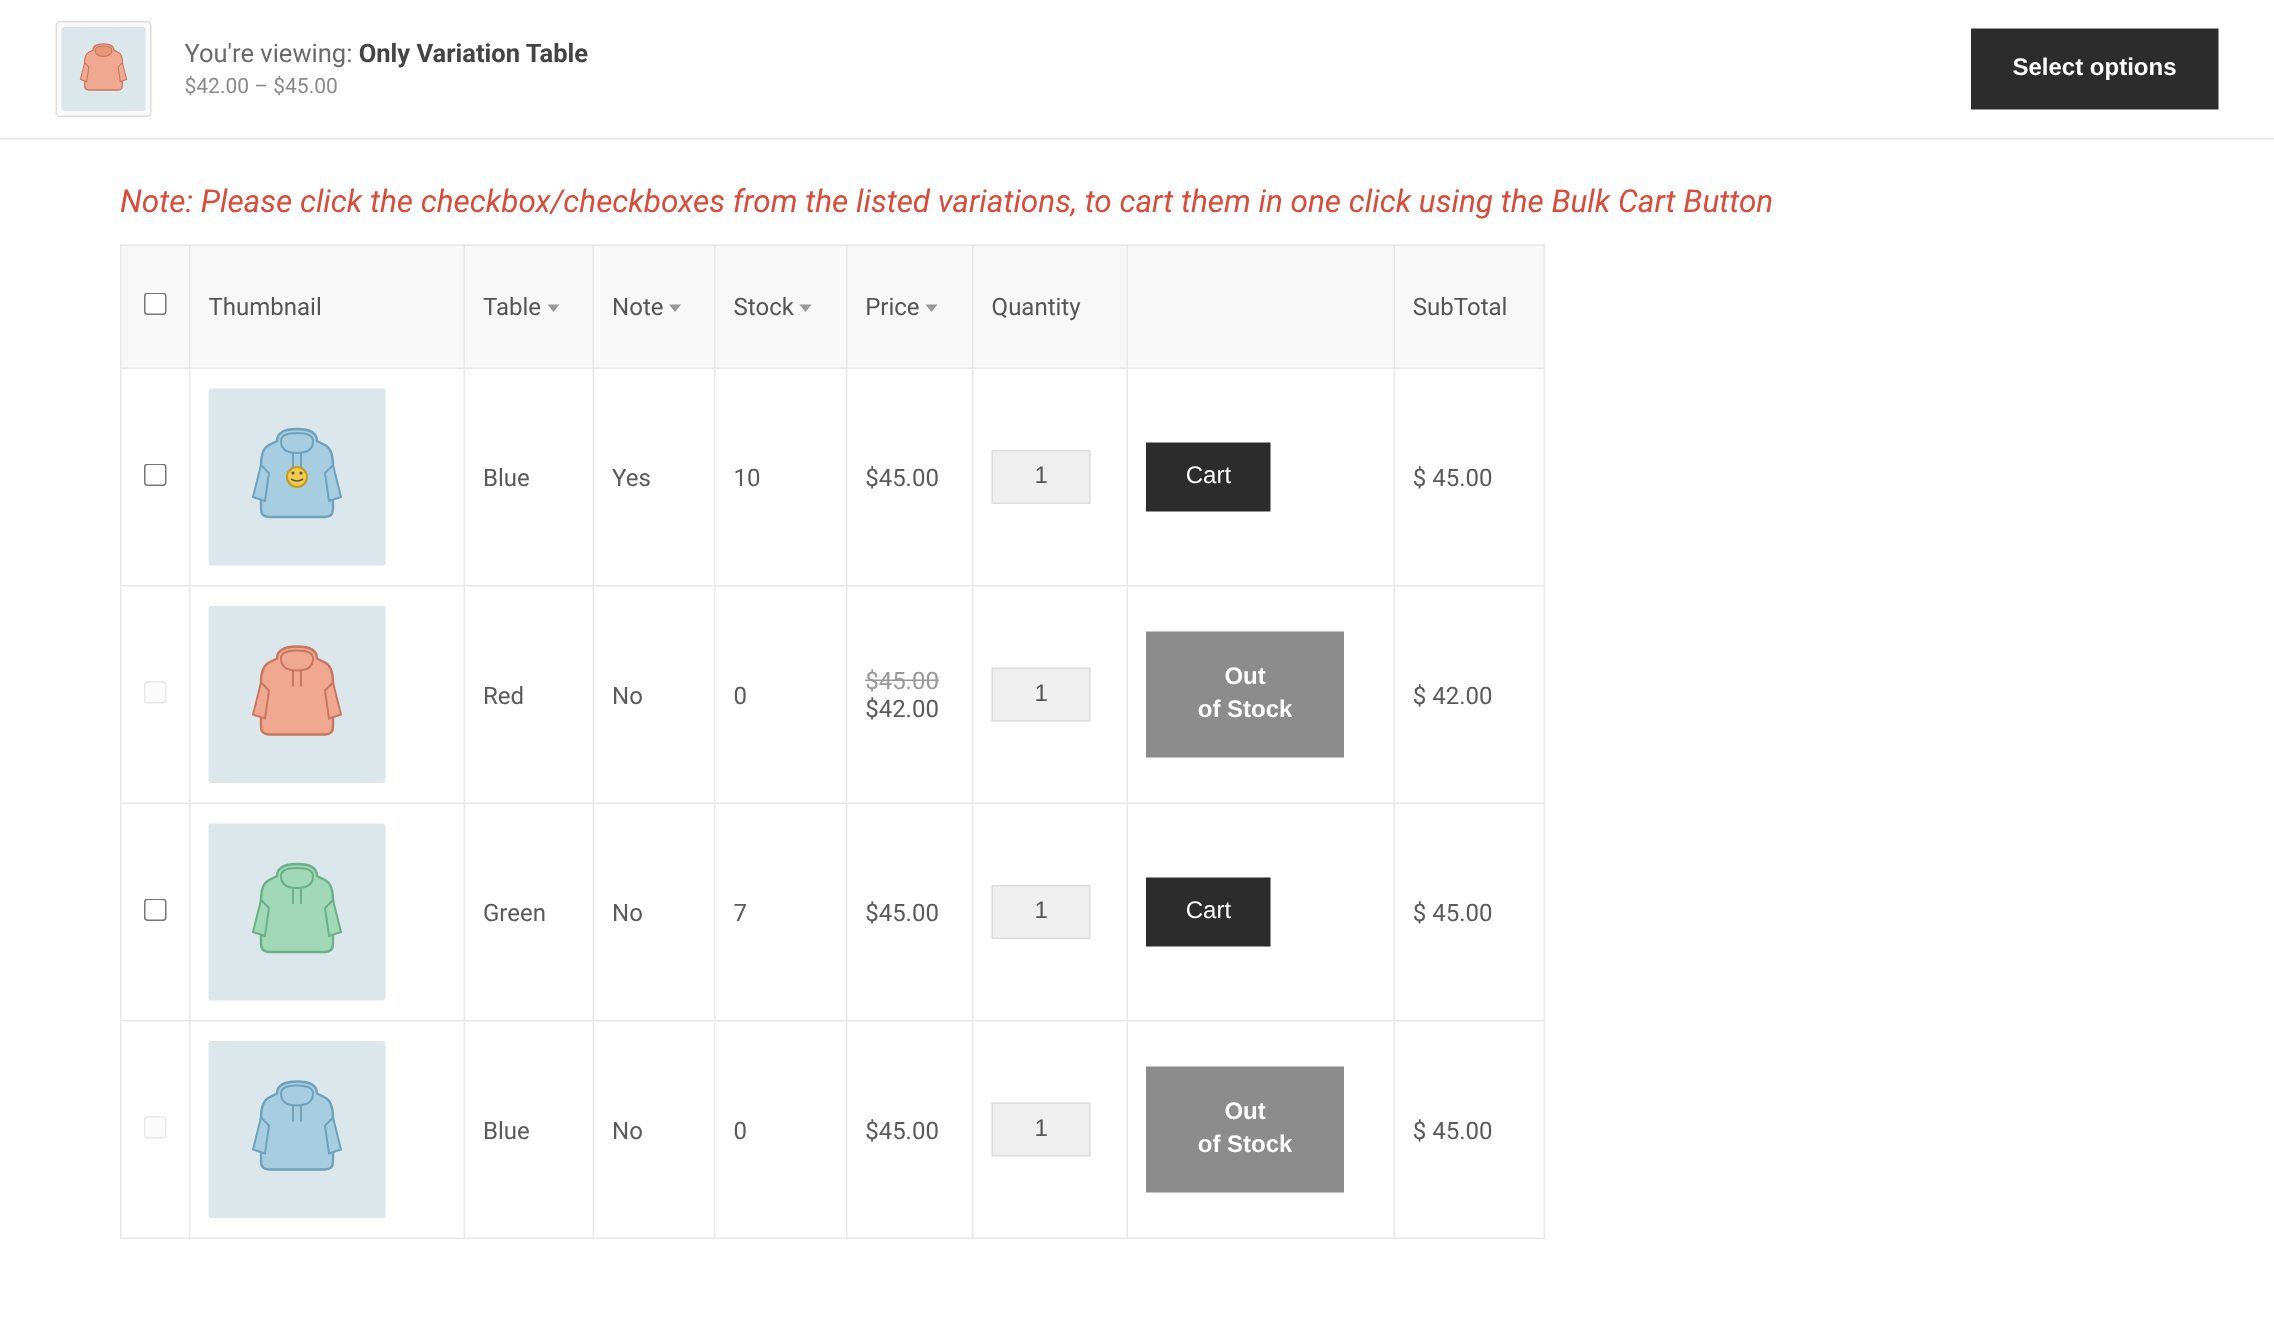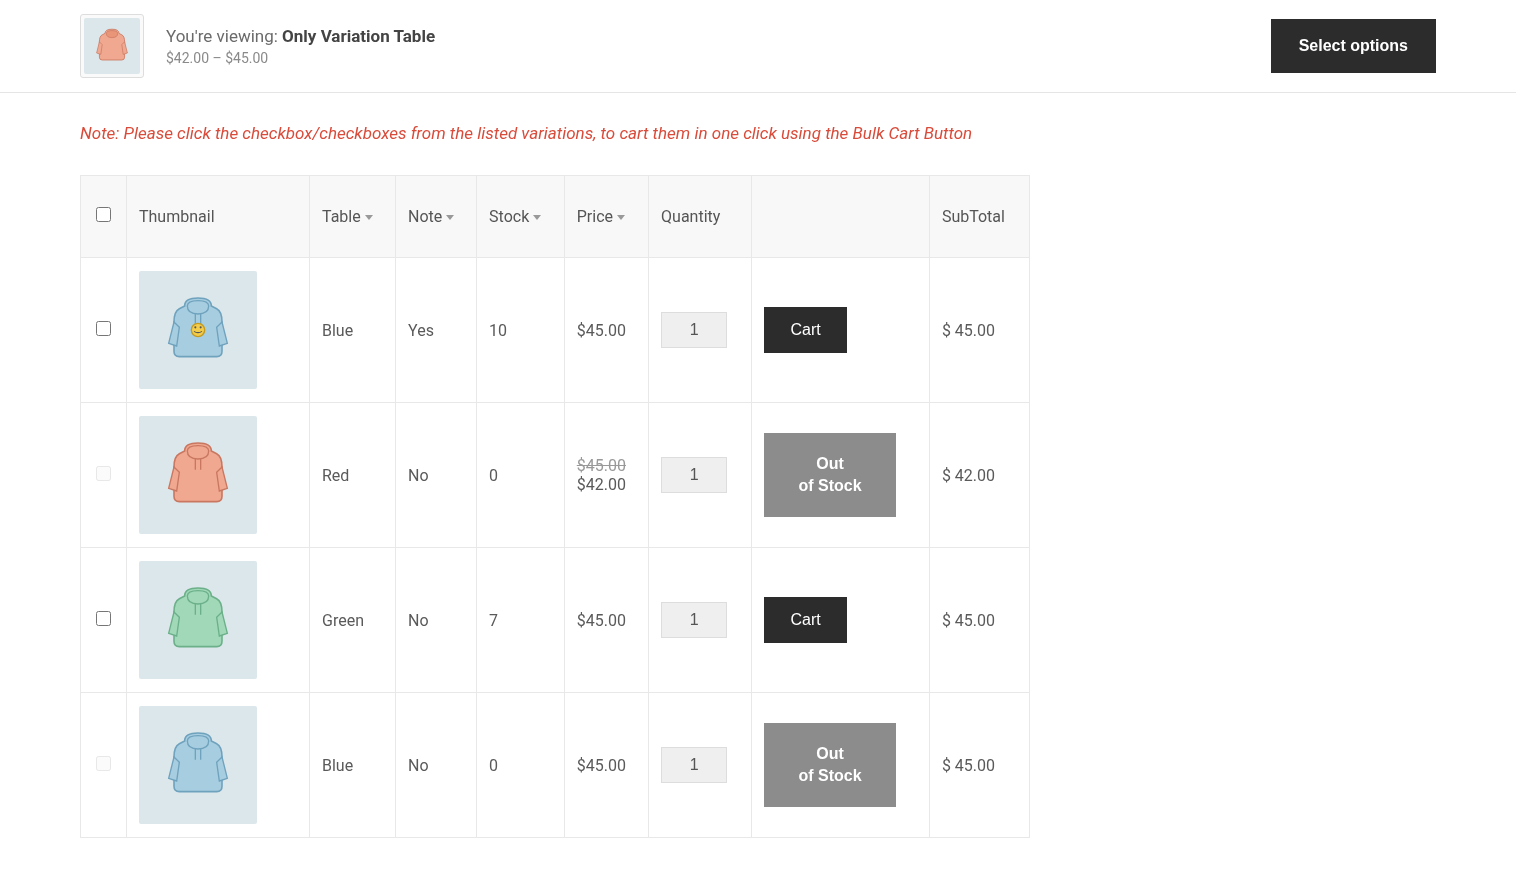--- a/index.html
+++ b/index.html
@@ -9,21 +9,21 @@
     }
     body {
       font-family: -apple-system, BlinkMacSystemFont, "Segoe UI", Roboto, Helvetica, Arial, sans-serif;
       color: #333;
       background: #fff;
     }
     .sticky-header {
       display: flex;
       align-items: center;
       justify-content: space-between;
-      padding: 14px 80px;
+      padding: 14px 37px;
       border-bottom: 1px solid #e5e5e5;
     }
     .sticky-left {
       display: flex;
       align-items: center;
       gap: 22px;
     }
     .thumb-small {
       width: 64px;
       height: 64px;
@@ -69,22 +69,22 @@
       font-size: 16px;
       font-weight: 700;
       cursor: pointer;
     }
     .content {
       padding: 30px 80px 0 80px;
     }
     .note {
       font-style: italic;
       color: #d94b3a;
-      font-size: 17px;
-      margin-bottom: 32px;
+      font-size: 21px;
+      margin-bottom: 16px;
       font-weight: 400;
     }
     table {
       border-collapse: collapse;
       width: 950px;
     }
     th, td {
       border: 1px solid #e8e8e8;
       padding: 12px;
       text-align: left;

